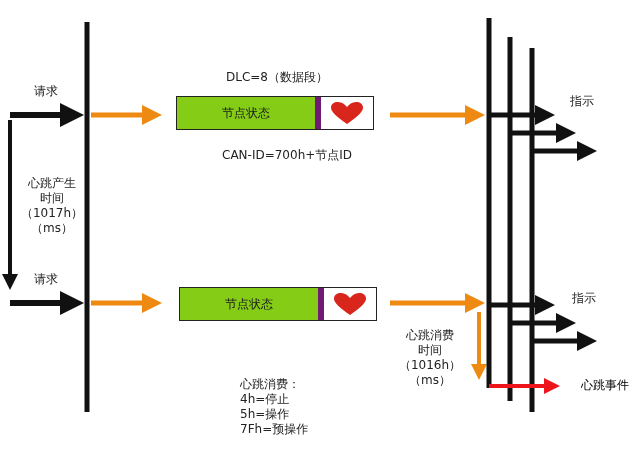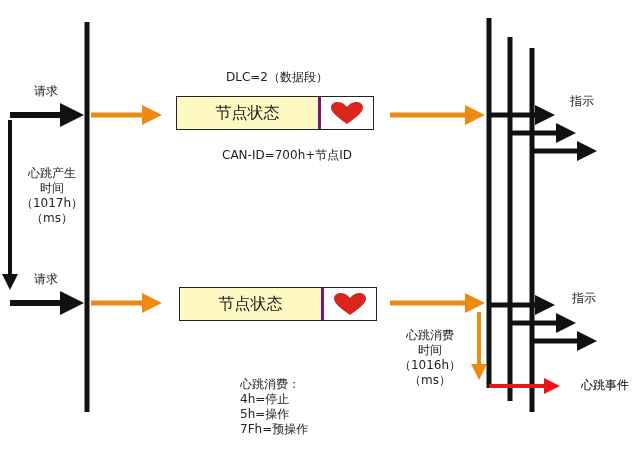--- a/index.html
+++ b/index.html
@@ -2,22 +2,22 @@
 <html><head>
   <meta charset="utf-8">
   <style>
     html, body { margin: 0; padding: 0; background: #ffffff; }
     body { width: 640px; height: 470px; position: relative; overflow: hidden;
            font-family: "DejaVu Sans", "Liberation Sans", sans-serif; color: #222; }
     #stage { position: absolute; left: 0; top: 0; width: 640px; height: 470px; }
     .lbl { position: absolute; font-size: 12px; line-height: 15px; white-space: nowrap; color: #222; }
     .center { text-align: center; }
     .frame { position: absolute; height: 34px; border: 1.5px solid #222; box-sizing: border-box; display: flex; }
-    .frame .state { background: #fef9c3; flex: 1; display: flex; align-items: center; justify-content: center;
-                    border-right: 3px solid #701a75; font-size: 16px; color: #1a1a1a; }
+    .frame .state { background: #84cc16; flex: 1; display: flex; align-items: center; justify-content: center;
+                    border-right: 6px solid #701a75; font-size: 12px; color: #1a1a1a; }
     .frame .hb { width: 52px; background: #fff; display: flex; align-items: center; justify-content: center; }
     .red { color: #000000; }
   </style>
 </head>
 <body>
 
 <div id="stage">
   <svg width="640" height="470" style="position:absolute;left:0;top:0">
     <defs>
       <marker id="mBlack" markerWidth="4" markerHeight="4" refX="2" refY="2" orient="auto" markerUnits="strokeWidth">
@@ -55,28 +55,28 @@
 
     <line x1="489" y1="305" x2="545" y2="305" stroke="#111" stroke-width="5" marker-end="url(#mBlack)"></line>
     <line x1="510" y1="323" x2="566" y2="323" stroke="#111" stroke-width="5" marker-end="url(#mBlack)"></line>
     <line x1="532" y1="341" x2="587" y2="341" stroke="#111" stroke-width="5" marker-end="url(#mBlack)"></line>
 
     <line x1="489" y1="386" x2="552" y2="386" stroke="#ee141b" stroke-width="4" marker-end="url(#mRed)"></line>
   </svg>
 
   <div class="lbl" style="left:34px;top:84px">请求</div>
   <div class="lbl" style="left:34px;top:272px">请求</div>
-  <div class="lbl center" style="left:20px;top:166px;width:64px">
+  <div class="lbl center" style="left:20px;top:176px;width:64px">
     <div>心跳产生</div>
     <div>时间</div>
     <div>（1017h）</div>
     <div>（ms）</div>
   </div>
 
-  <div class="lbl" style="left:226px;top:70px">DLC=2（数据段）</div>
+  <div class="lbl" style="left:226px;top:70px">DLC=8（数据段）</div>
   <div class="frame" style="left:176px;top:96px;width:198px">
     <div class="state">节点状态</div>
     <div class="hb">
       <svg width="34" height="24" viewBox="0 0 34 24">
           <path d="M17 23 C6 15 1 11 1 6.5 C1 3 4 1 8 1 C12 1 15 3.5 17 6 C19 3.5 22 1 26 1 C30 1 33 3 33 6.5 C33 11 28 15 17 23 Z" fill="#d9261c"></path>
         </svg>
     </div>
   </div>
   <div class="lbl" style="left:222px;top:148px">CAN-ID=700h+节点ID</div>
 

